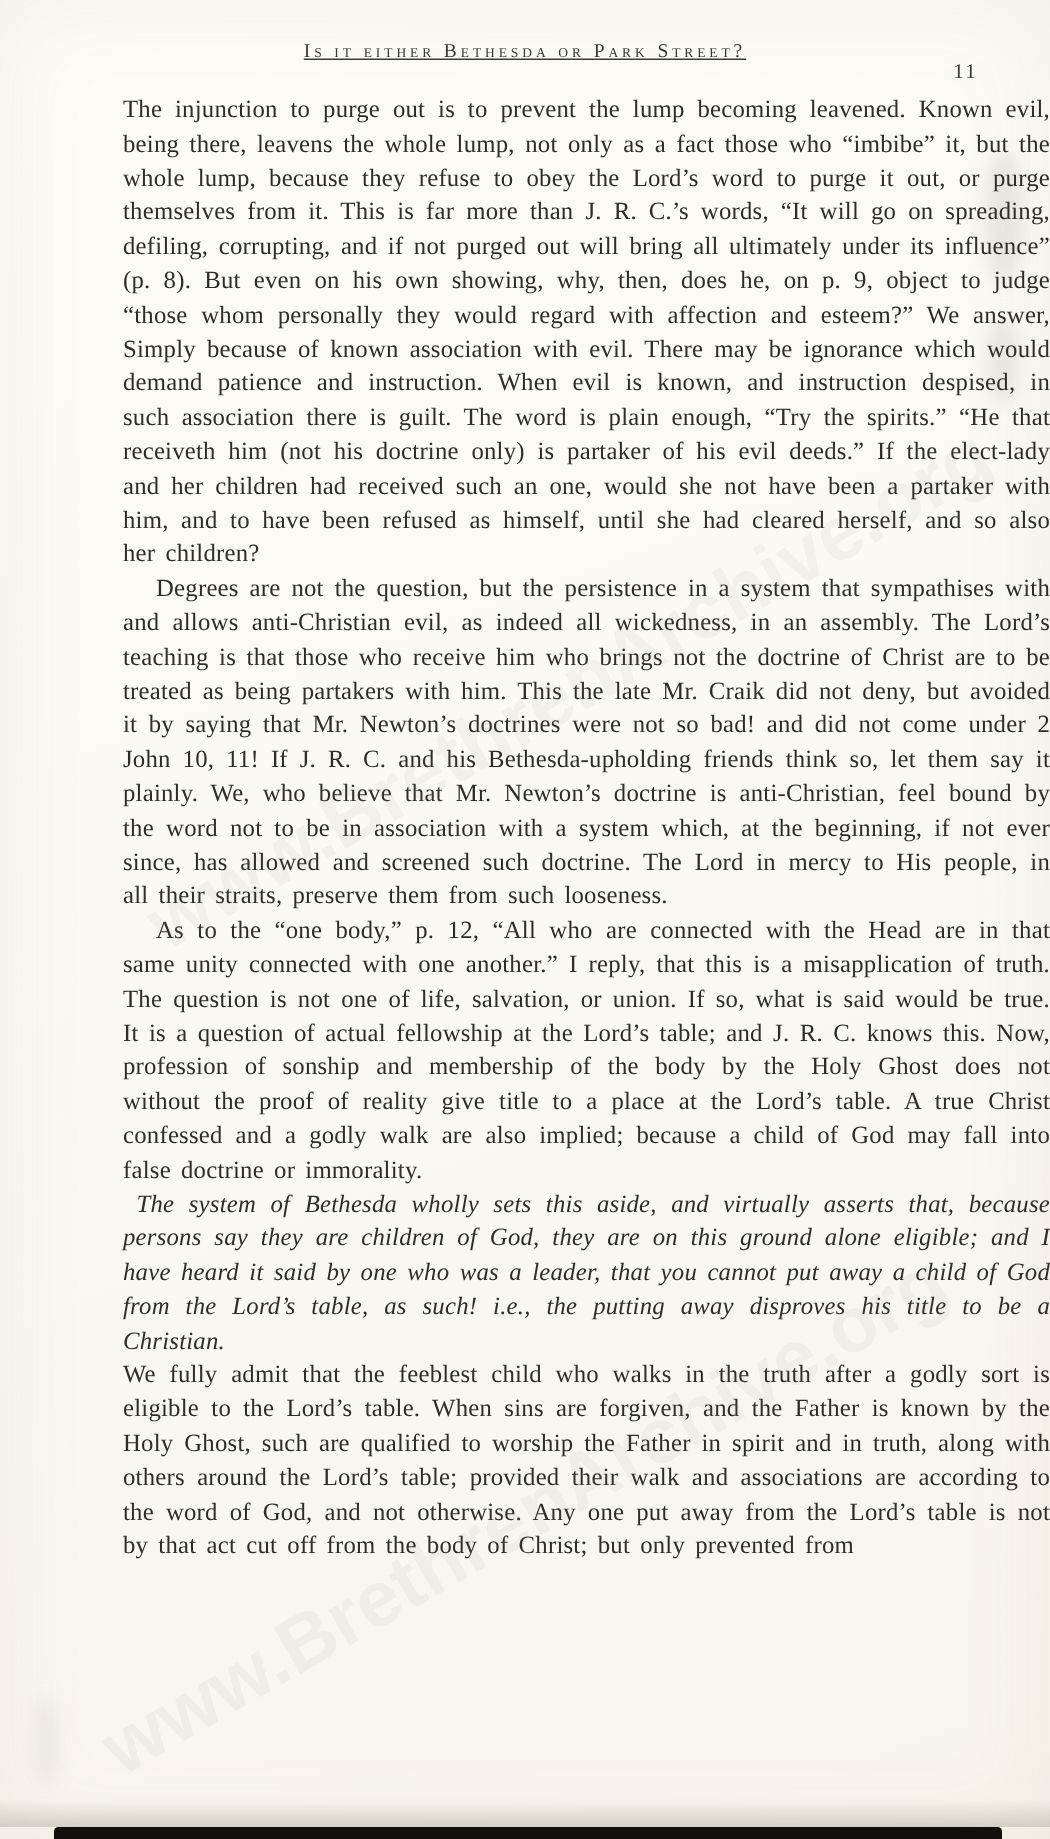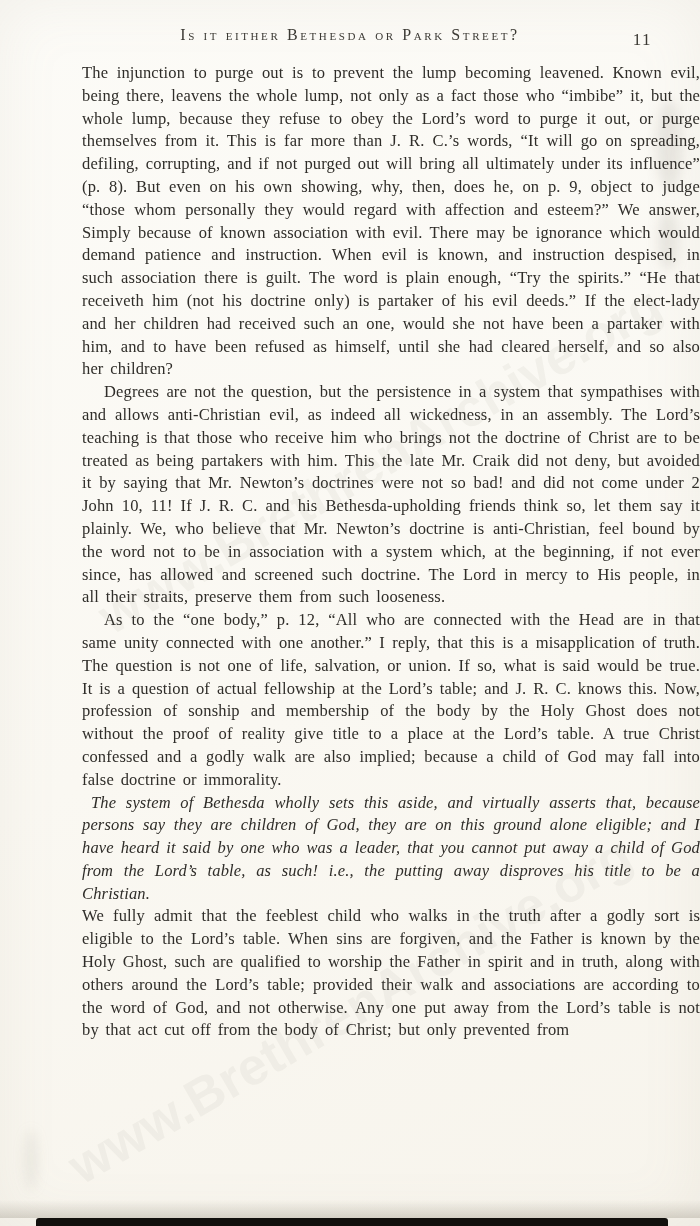--- a/index.html
+++ b/index.html
@@ -26,29 +26,30 @@
     width: 100%;
     height: 22px;
   }
   .header-title {
     position: absolute;
     left: 0;
     width: 100%;
     text-align: center;
     font-variant: small-caps;
     letter-spacing: 2.6px;
-    font-size: 16px;
+    font-size: 13px;
     color: #3b3933;
     white-space: nowrap;
+    text-decoration: underline;
   }
   .page-number {
     position: absolute;
     right: 48px;
-    top: 4px;
-    font-size: 17px;
+    top: 15px;
+    font-size: 14px;
     letter-spacing: 1.5px;
     color: #3b3933;
   }
   
   .body-text {
     position: absolute;
     top: 62px;
     left: 42px;
     width: 618px;
     font-size: 16.5px;

